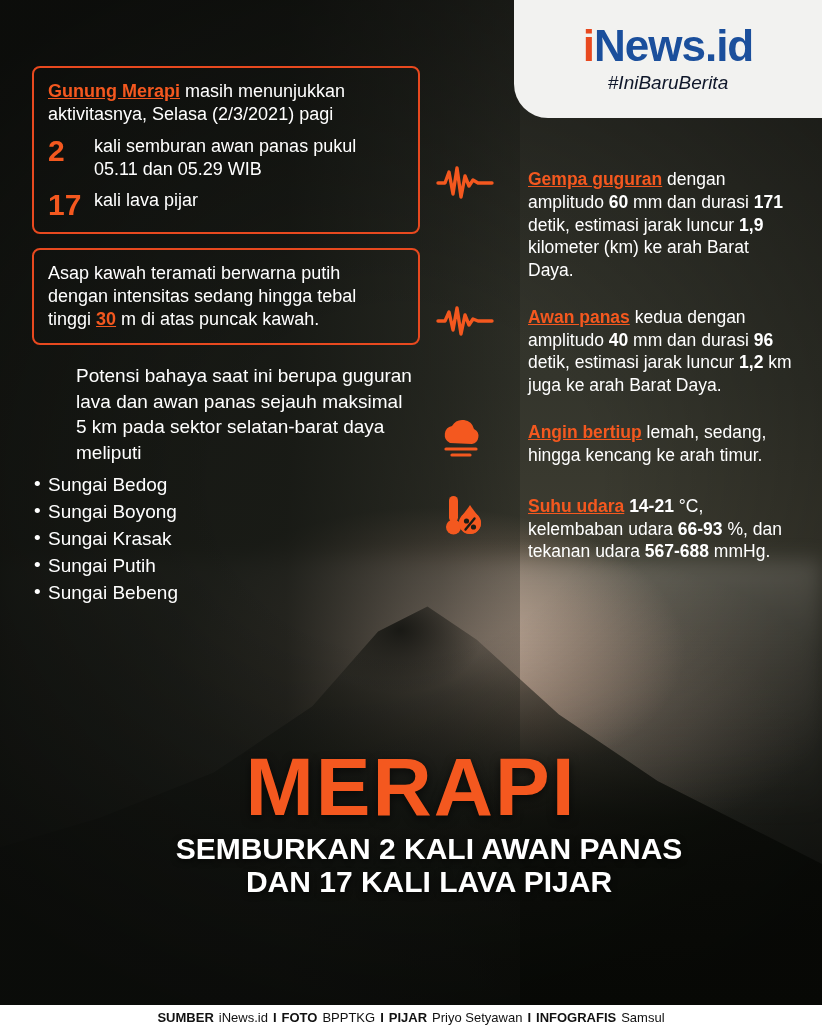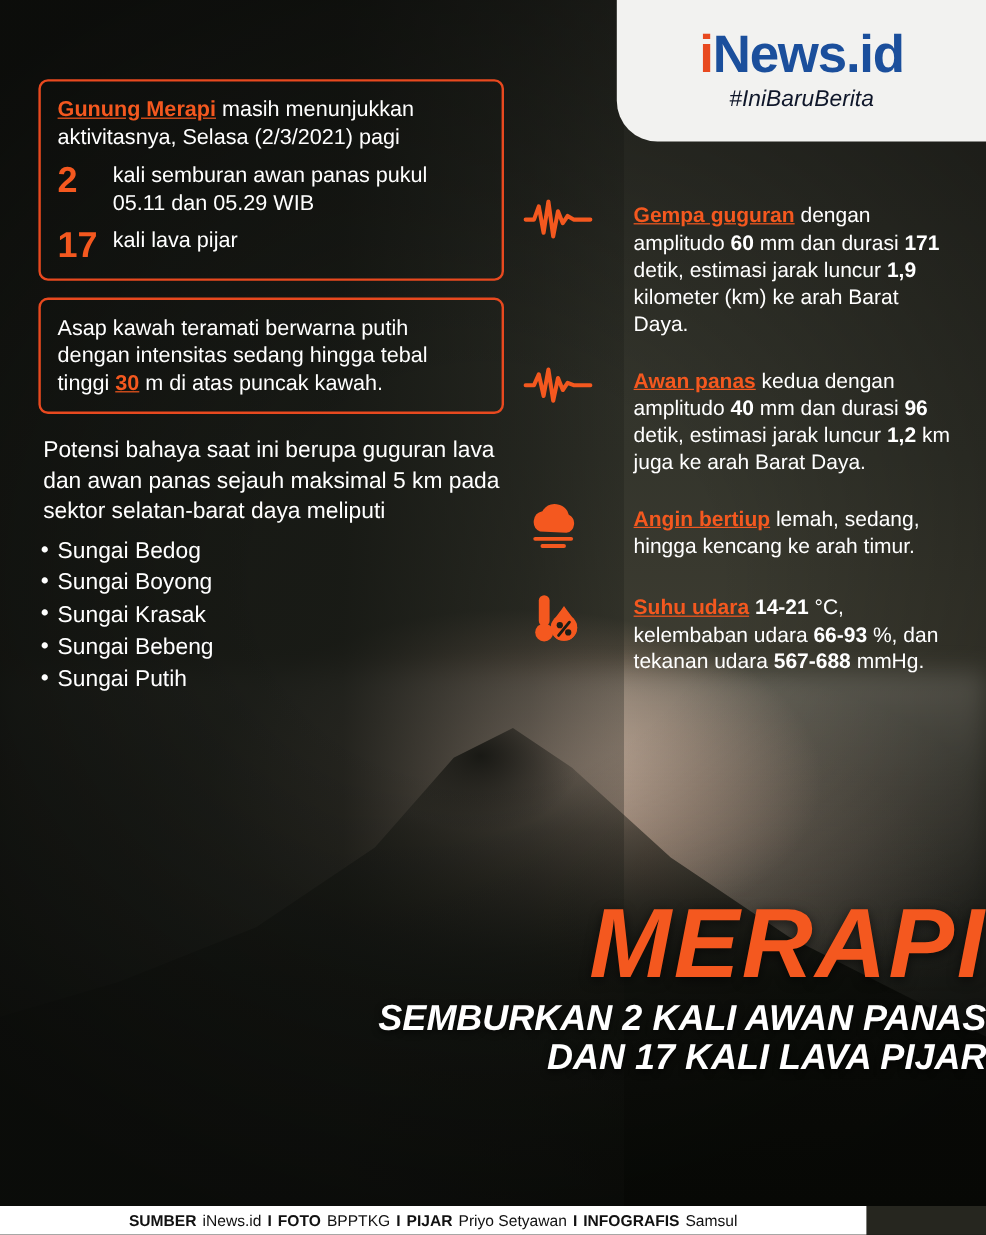--- a/index.html
+++ b/index.html
@@ -74,53 +74,53 @@
     line-height:1.28;
   }
   .orange { color:#f4581f; font-weight:bold;text-decoration:underline; }
   .row { display:flex; align-items:flex-start; margin-top:9px; }
   .bignum {
     color:#f4581f; font-weight:bold; font-size:30px; line-height:1;
     width:46px; flex:0 0 46px; text-align:left; padding-top:1px;
   }
   .rowtext { font-size:18px; line-height:1.25; color:#fff; }
   .plain {
-    color:#fff; font-size:19px; line-height:1.34; padding:4px 2px 0 4px;
+    color:#fff; font-size:19px; line-height:1.34; padding:4px 2px 0 4px;margin-left:40px;
   }
   .bullets { list-style:none; margin-top:7px; }
   .bullets li {
     color:#fff; font-size:19px; line-height:1.42; padding-left:16px; position:relative;
   }
   .bullets li::before {
     content:"•"; position:absolute; left:2px; top:-1px; color:#fff; font-size:19px;
   }
 
   
   .right-col { position:absolute; left:436px; top:166px; width:356px; }
   .fact { display:flex; align-items:flex-start; margin-bottom:22px; }
   .fact-icon { flex:0 0 62px; height:52px; position:relative; }
   .fact-text { color:#ffffff; font-size:17.5px; line-height:1.30; padding-top:2px;margin-left:30px; }
   .fact-text b { color:#ffffff; font-weight:bold; }
   svg { display:block; }
 
   
-  .headline { position:absolute; left:0; top:748px; width:822px; text-align:right;font-style:italic; }
+  .headline { position:absolute; left:0; top:748px; width:822px; text-align:center; }
   .h-main {
     font-size:82px; font-weight:bold; color:#f4581f; letter-spacing:2px;
     line-height:0.95; text-shadow:0 3px 10px rgba(0,0,0,0.6);
   }
   .h-sub {
     font-size:30px; font-weight:bold; color:#ffffff; line-height:1.12; margin-top:6px;
     text-shadow:0 2px 6px rgba(0,0,0,0.7);
     padding-left:36px;
   }
 
   
   .footer {
-    position:absolute; left:0; bottom:0; width:722px; height:24px;
+    position:absolute; left:0; bottom:0; width:822px; height:24px;
     background:#ffffff; color:#111; font-size:13px;
     display:flex; align-items:center; justify-content:center; gap:5px;
   }
   .footer b { font-weight:bold; }
   .footer .sep { font-weight:bold; }
 </style>
 </head>
 <body>
 
 <div class="canvas">
@@ -158,22 +158,22 @@
       <span>Asap kawah teramati berwarna putih dengan intensitas sedang hingga tebal tinggi </span><span class="orange">30</span><span> m di atas puncak kawah.</span>
     </div>
 
 
     <div class="plain">Potensi bahaya saat ini berupa guguran lava dan awan panas sejauh maksimal 5 km pada sektor selatan-barat daya meliputi</div>
 
     <ul class="bullets">
       <li>Sungai Bedog</li>
       <li>Sungai Boyong</li>
       <li>Sungai Krasak</li>
+      <li>Sungai Putih</li>
       <li>Sungai Bebeng</li>
-      <li>Sungai Putih</li>
     </ul>
   </div>
 
   <div class="right-col">
 
     <div class="fact">
       <div class="fact-icon">
         <svg width="58" height="34" viewBox="0 0 58 34">
           <polyline points="2,17 9,17 13,6 17,28 21,2 25,31 29,10 33,20 37,14 42,17 56,17" fill="none" stroke="#f4581f" stroke-width="3.4" stroke-linecap="round" stroke-linejoin="round"></polyline>
         </svg>

